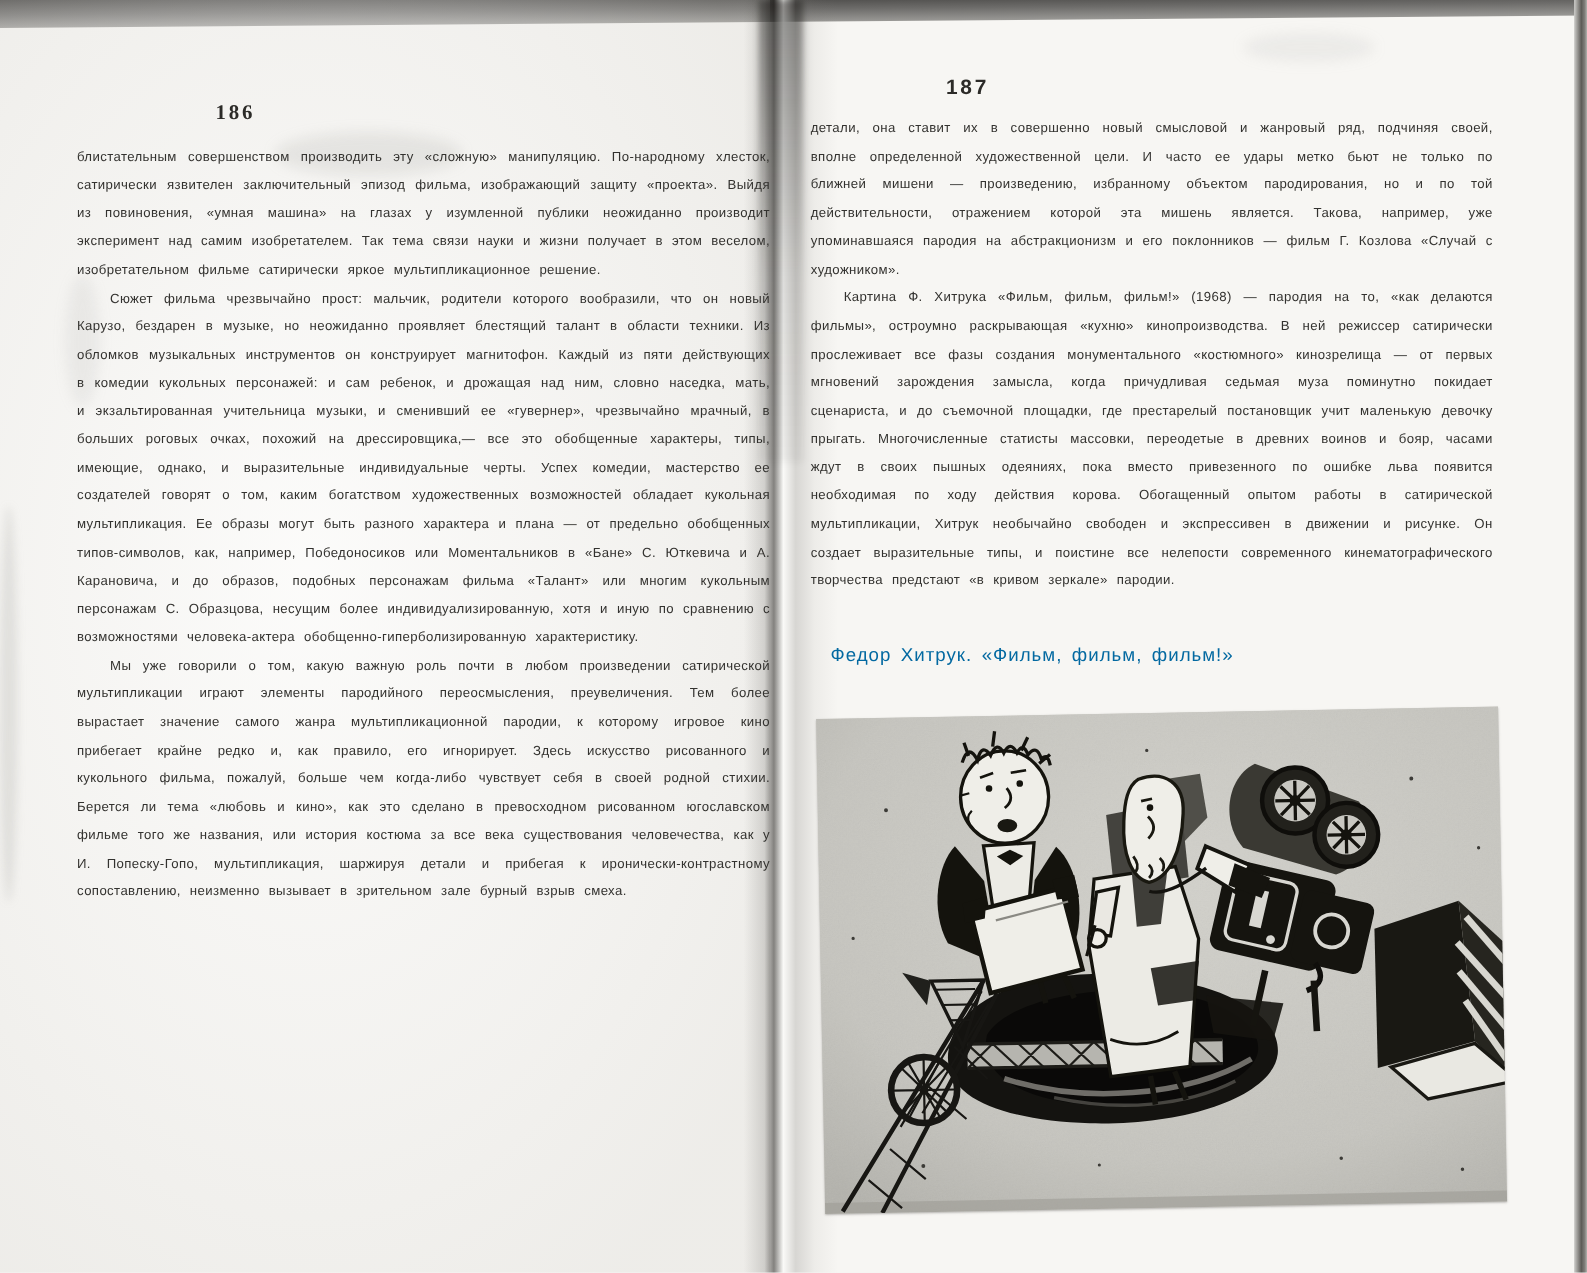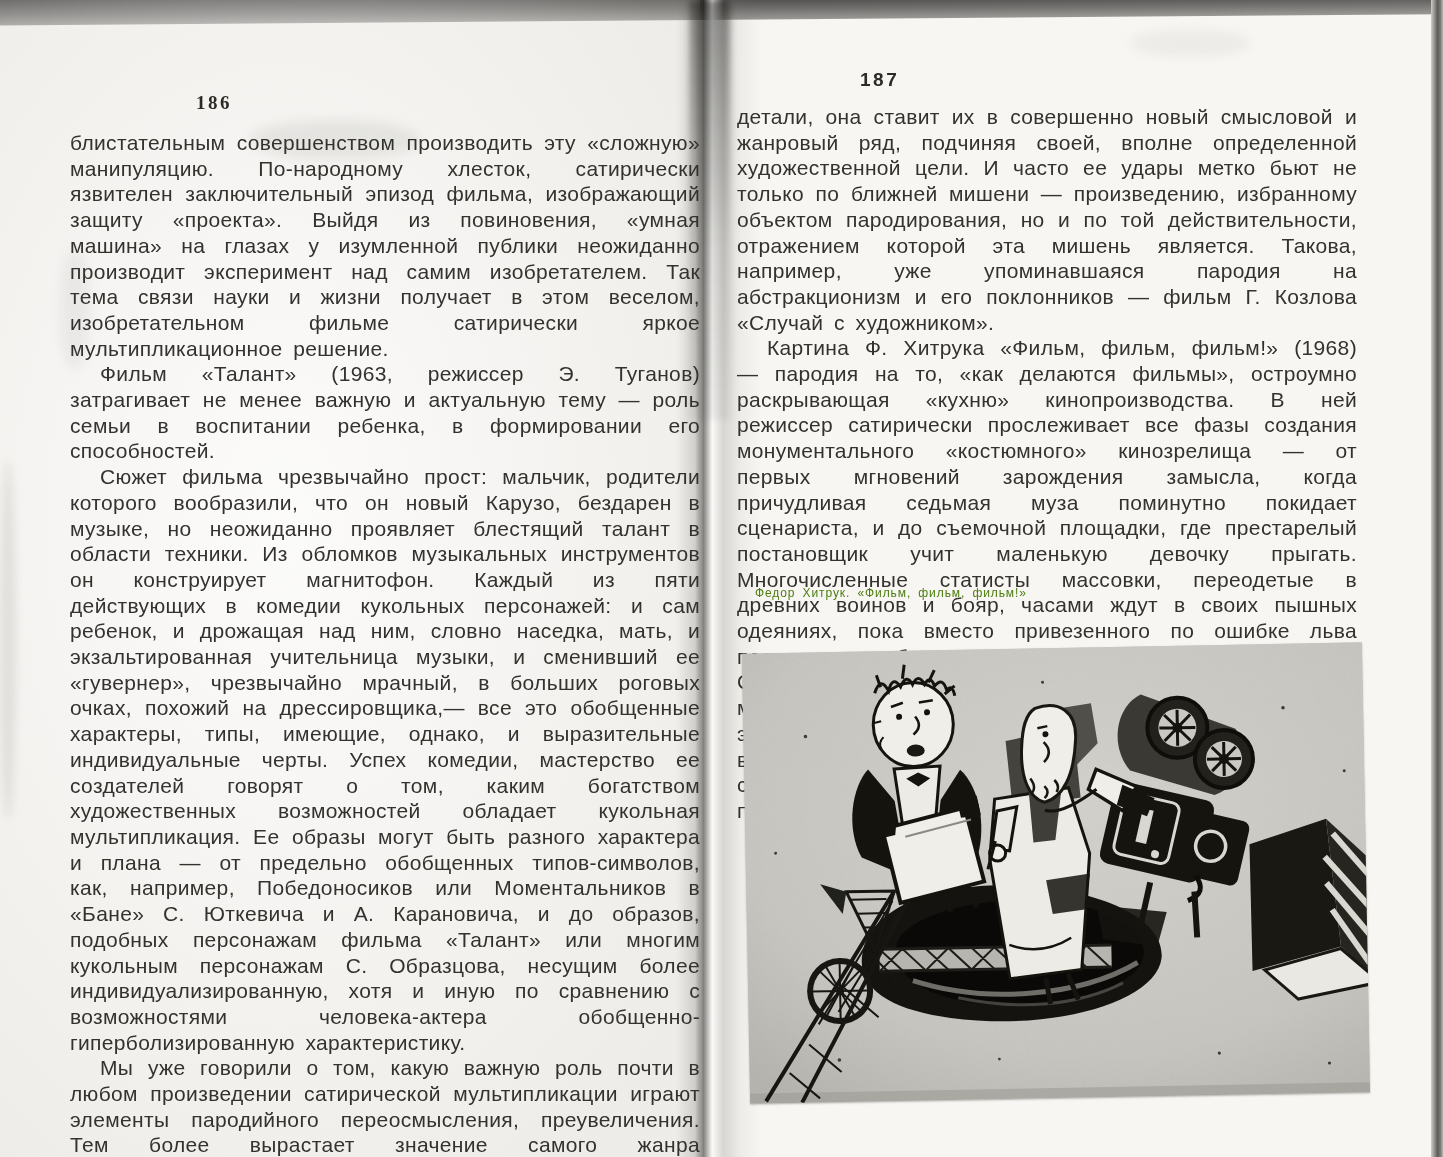--- a/index.html
+++ b/index.html
@@ -40,30 +40,30 @@
   .sm3{left:0px;top:460px;width:16px;height:360px;background:rgba(140,138,134,0.18);filter:blur(4px);}
   .sm4{left:1130px;top:30px;width:120px;height:26px;background:rgba(160,158,154,0.12);}
   
   .pagenum{
     position:absolute;font-weight:bold;font-size:19px;letter-spacing:2.5px;color:#2c2b28;
   }
   #pn-left{left:196px;top:92px;font-family:Liberation Serif, serif;}
   #pn-right{left:860px;top:69px;}
   .column{
     position:absolute;color:#33322f;
-    font-size:21px;line-height:25.7px;
+    font-size:12px;line-height:25.7px;
     text-align:justify;letter-spacing:0.35px;word-spacing:4.5px;
   }
   .col-left{left:70px;top:130px;width:630px;}
   .col-right{left:737px;top:104px;width:620px;}
   .para{margin:0;}
   .para.indent{text-indent:30px;}
   .caption{
     position:absolute;left:755px;top:586px;width:600px;
-    font-size:12px;letter-spacing:0.9px;word-spacing:3px;color:#4d7c0f;
+    font-size:17px;letter-spacing:0.9px;word-spacing:3px;color:#0369a1;
   }
   
   .photo{
     position:absolute;left:746px;top:648px;width:620px;height:450px;
     transform:rotate(-1.05deg);transform-origin:center;
     box-shadow:0 1px 2px rgba(60,58,54,0.35);
     background:#c8c7c1;
   }
   .photo svg{display:block;width:100%;height:100%;}
 </style>
@@ -76,21 +76,20 @@
 <div class="gutter-dark-top"></div>
 <div class="scan-right-edge"></div>
 <div class="smudge sm1"></div>
 <div class="smudge sm2"></div>
 <div class="smudge sm3"></div>
 <div class="smudge sm4"></div>
 
 <div class="pagenum" id="pn-left">186</div>
 <div class="column col-left">
   <p class="para">блистательным совершенством производить эту «сложную» манипуляцию. По-народному хлесток, сатирически язвителен заключительный эпизод фильма, изображающий защиту «проекта». Выйдя из повиновения, «умная машина» на глазах у изумленной публики неожиданно производит эксперимент над самим изобретателем. Так тема связи науки и жизни получает в этом веселом, изобретательном фильме сатирически яркое мультипликационное решение.</p>
-  <p class="para indent">Фильм «Талант» (1963, режиссер Э. Туганов) затрагивает не менее важную и актуальную тему — роль семьи в воспитании ребенка, в формировании его способностей.</p>
   <p class="para indent">Сюжет фильма чрезвычайно прост: мальчик, родители которого вообразили, что он новый Карузо, бездарен в музыке, но неожиданно проявляет блестящий талант в области техники. Из обломков музыкальных инструментов он конструирует магнитофон. Каждый из пяти действующих в комедии кукольных персонажей: и сам ребенок, и дрожащая над ним, словно наседка, мать, и экзальтированная учительница музыки, и сменивший ее «гувернер», чрезвычайно мрачный, в больших роговых очках, похожий на дрессировщика,— все это обобщенные характеры, типы, имеющие, однако, и выразительные индивидуальные черты. Успех комедии, мастерство ее создателей говорят о том, каким богатством художественных возможностей обладает кукольная мультипликация. Ее образы могут быть разного характера и плана — от предельно обобщенных типов-символов, как, например, Победоносиков или Моментальников в «Бане» С. Юткевича и А. Карановича, и до образов, подобных персонажам фильма «Талант» или многим кукольным персонажам С. Образцова, несущим более индивидуализированную, хотя и иную по сравнению с возможностями человека-актера обобщенно-гиперболизированную характеристику.</p>
   <p class="para indent">Мы уже говорили о том, какую важную роль почти в любом произведении сатирической мультипликации играют элементы пародийного переосмысления, преувеличения. Тем более вырастает значение самого жанра мультипликационной пародии, к которому игровое кино прибегает крайне редко и, как правило, его игнорирует. Здесь искусство рисованного и кукольного фильма, пожалуй, больше чем когда-либо чувствует себя в своей родной стихии. Берется ли тема «любовь и кино», как это сделано в превосходном рисованном югославском фильме того же названия, или история костюма за все века существования человечества, как у И. Попеску-Гопо, мультипликация, шаржируя детали и прибегая к иронически-контрастному сопоставлению, неизменно вызывает в зрительном зале бурный взрыв смеха.</p>
 
 </div>
 
 <div class="pagenum" id="pn-right">187</div>
 <div class="column col-right">
   <p class="para">детали, она ставит их в совершенно новый смысловой и жанровый ряд, подчиняя своей, вполне определенной художественной цели. И часто ее удары метко бьют не только по ближней мишени — произведению, избранному объектом пародирования, но и по той действительности, отражением которой эта мишень является. Такова, например, уже упоминавшаяся пародия на абстракционизм и его поклонников — фильм Г. Козлова «Случай с художником».</p>
   <p class="para indent">Картина Ф. Хитрука «Фильм, фильм, фильм!» (1968) — пародия на то, «как делаются фильмы», остроумно раскрывающая «кухню» кинопроизводства. В ней режиссер сатирически прослеживает все фазы создания монументального «костюмного» кинозрелища — от первых мгновений зарождения замысла, когда причудливая седьмая муза поминутно покидает сценариста, и до съемочной площадки, где престарелый постановщик учит маленькую девочку прыгать. Многочисленные статисты массовки, переодетые в древних воинов и бояр, часами ждут в своих пышных одеяниях, пока вместо привезенного по ошибке льва появится необходимая по ходу действия корова. Обогащенный опытом работы в сатирической мультипликации, Хитрук необычайно свободен и экспрессивен в движении и рисунке. Он создает выразительные типы, и поистине все нелепости современного кинематографического творчества предстают «в кривом зеркале» пародии.</p>
 </div>

